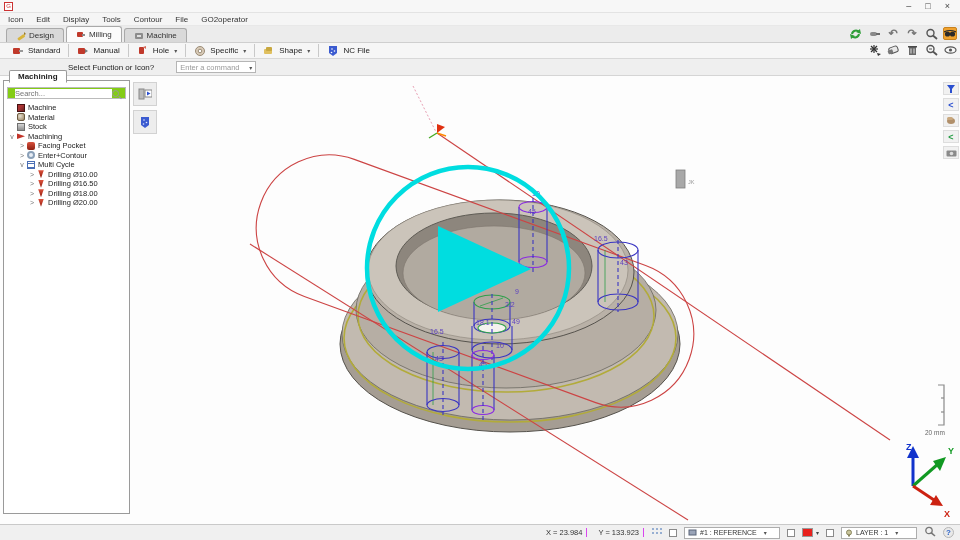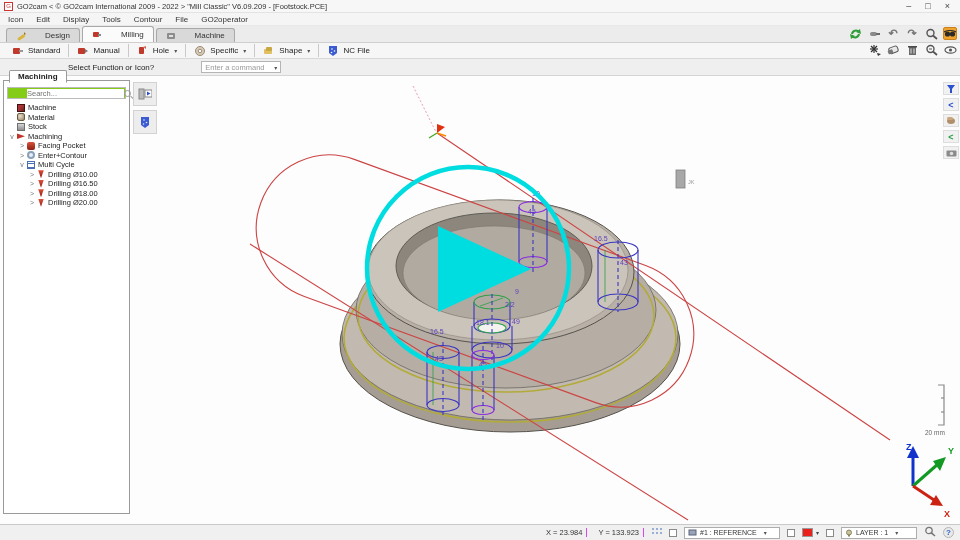--- a/index.html
+++ b/index.html
@@ -9,38 +9,38 @@
 .titlebar{position:absolute;left:0;top:0;width:960px;height:13px;background:#f7f7f7;display:flex;align-items:center;padding:0 4px;border-bottom:1px solid #e3e3e3}
 .appicon{width:9px;height:9px;border:1px solid #c33;background:#fff;color:#c33;font-size:6px;line-height:7px;text-align:center;margin-right:4px;flex:none}
 .title{font-size:7.5px;color:#333;white-space:nowrap}
 .wctrl{margin-left:auto;display:flex;gap:14px;padding-right:6px;color:#444;font-size:9px}
 .wctrl span{cursor:default;line-height:11px}
 .menubar{position:absolute;left:0;top:13px;width:960px;height:13px;background:#f5f5f5;display:flex;align-items:center;gap:13px;padding:0 8px;border-bottom:1px solid #e8e8e8}
 .menubar span{color:#333;font-size:8px}
 
 .tabrow{position:absolute;left:0;top:26px;width:960px;height:16px;background:#ececec}
 .tabs{display:flex;gap:2px;padding-left:6px;height:16px;align-items:flex-end}
-.tab{display:flex;align-items:center;gap:19px;height:14px;padding:0 9px;background:#d9d9d9;border:1px solid #a9a9a9;border-bottom:none;border-radius:3px 3px 0 0;font-size:8px;color:#333}
+.tab{display:flex;align-items:center;gap:3px;height:14px;padding:0 9px;background:#d9d9d9;border:1px solid #a9a9a9;border-bottom:none;border-radius:3px 3px 0 0;font-size:8px;color:#333}
 .tab.active{background:#fbfbfb;height:16px;font-weight:normal}
 .toolrow{position:absolute;left:0;top:42px;width:960px;height:17px;background:#f6f6f6;border-top:1px solid #cfcfcf;border-bottom:1px solid #d8d8d8;display:flex;align-items:center;padding-left:4px}
 .tbtn{display:flex;align-items:center;gap:4px;padding:0 8px;height:15px;font-size:8px;color:#222}
 .tsep{width:1px;height:13px;background:#c9c9c9}
 .dd{font-size:6px;color:#555;margin-left:1px}
 .cmdrow{position:absolute;left:0;top:59px;width:960px;height:17px;background:#efefef;border-bottom:1px solid #d5d5d5;display:flex;align-items:center}
 .cmdlabel{margin-left:68px;font-size:8px;color:#222}
-.combo{margin-left:47px;width:80px;height:12px;background:#fff;border:1px solid #b5b5b5;display:flex;align-items:center;justify-content:space-between;padding:0 3px;color:#9a9a9a;font-size:7.5px}
+.combo{margin-left:22px;width:80px;height:12px;background:#fff;border:1px solid #b5b5b5;display:flex;align-items:center;justify-content:space-between;padding:0 3px;color:#9a9a9a;font-size:7.5px}
 
 .icorow{position:absolute;display:flex;gap:5px;align-items:center}
 .ico{width:14px;height:13px;display:flex;align-items:center;justify-content:center}
 .ico.txt{font-size:11px;color:#777;font-weight:bold;line-height:11px}
 .glasses{background:#f0a22e;border:1px solid #c8821e;border-radius:2px}
 
 .panel{position:absolute;left:3px;top:80px;width:127px;height:434px;background:#fff;border:1px solid #9a9a9a;z-index:3}
 .ptab{position:absolute;left:5px;top:-11px;height:13px;padding:0 8px;background:#fff;border:1px solid #9a9a9a;border-bottom:1px solid #fff;border-radius:2px 2px 0 0;font-size:8px;font-weight:bold;display:flex;align-items:center}
-.search{position:absolute;left:3px;top:6px;width:119px;height:12px;border:1px solid #bbb;background:#84cc16;display:flex;align-items:center;padding:0 19px;color:#999}
+.search{position:absolute;left:3px;top:6px;width:119px;height:12px;border:1px solid #bbb;background:#84cc16;display:flex;align-items:center;padding:0 7px;color:#999}
 .search input{border:none;outline:none;width:100px;font-size:7.5px;font-family:"Liberation Sans",sans-serif;color:#777}
 .mag{width:7px;height:7px;border:1px solid #999;border-radius:50%;position:relative;flex:none}
 .mag:after{content:"";position:absolute;width:4px;height:1px;background:#999;transform:rotate(45deg);left:5px;top:6px}
 .tree{position:absolute;left:2px;top:22px;right:2px}
 .trow{display:flex;align-items:center;height:9.5px;white-space:nowrap}
 .trow .texp{width:8px;font-size:7px;color:#777;text-align:center;flex:none}
 .tlabel{font-size:7.5px;color:#222}
 .l0{padding-left:2px}.l1{padding-left:12px}.l2{padding-left:22px}
 .ti{width:8px;height:8px;display:inline-block;margin:0 3px 0 1px;flex:none}
 .ti-machine{background:linear-gradient(135deg,#a33 40%,#622);border:1px solid #411}
@@ -68,21 +68,20 @@
 .helpico{width:11px;height:11px;border-radius:50%;background:#e9e9e9;border:1px solid #b5b5b5;color:#2a62c8;font-weight:bold;font-size:8px;display:flex;align-items:center;justify-content:center}
 
 #vp{position:absolute;left:0;top:76px;width:960px;height:448px;background:#fdfdfd}
 .dim{font-size:7px;fill:#5b3fc0}
 </style>
 </head>
 <body>
 
 <div class="titlebar">
   <span class="appicon">G</span>
-  <span class="title">GO2cam &lt; © GO2cam International 2009 - 2022 &gt;    "Mill Classic"   V6.09.209 - [Footstock.PCE]</span>
   <span class="wctrl">
     <span>–</span>
     <span>□</span>
     <span>×</span>
   </span>
 </div>
 
 <div class="menubar">
   <span>Icon</span>
   <span>Edit</span>

